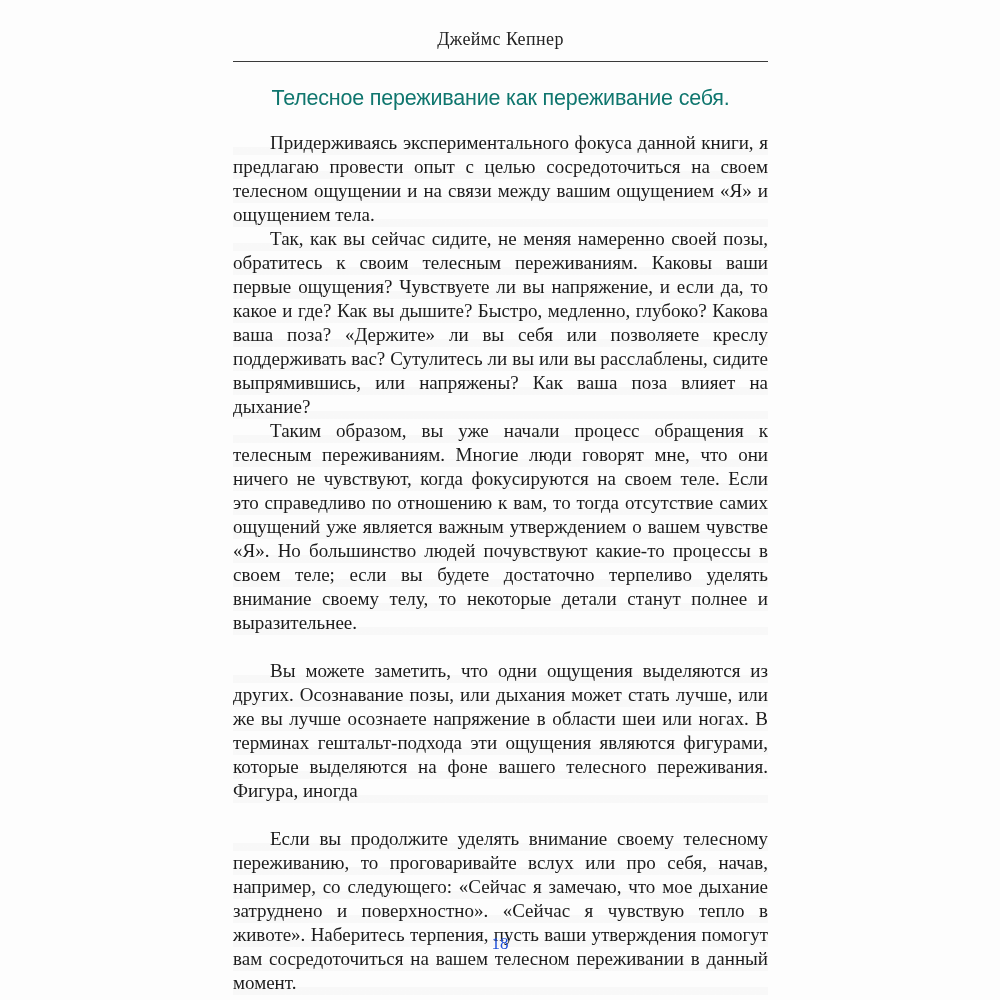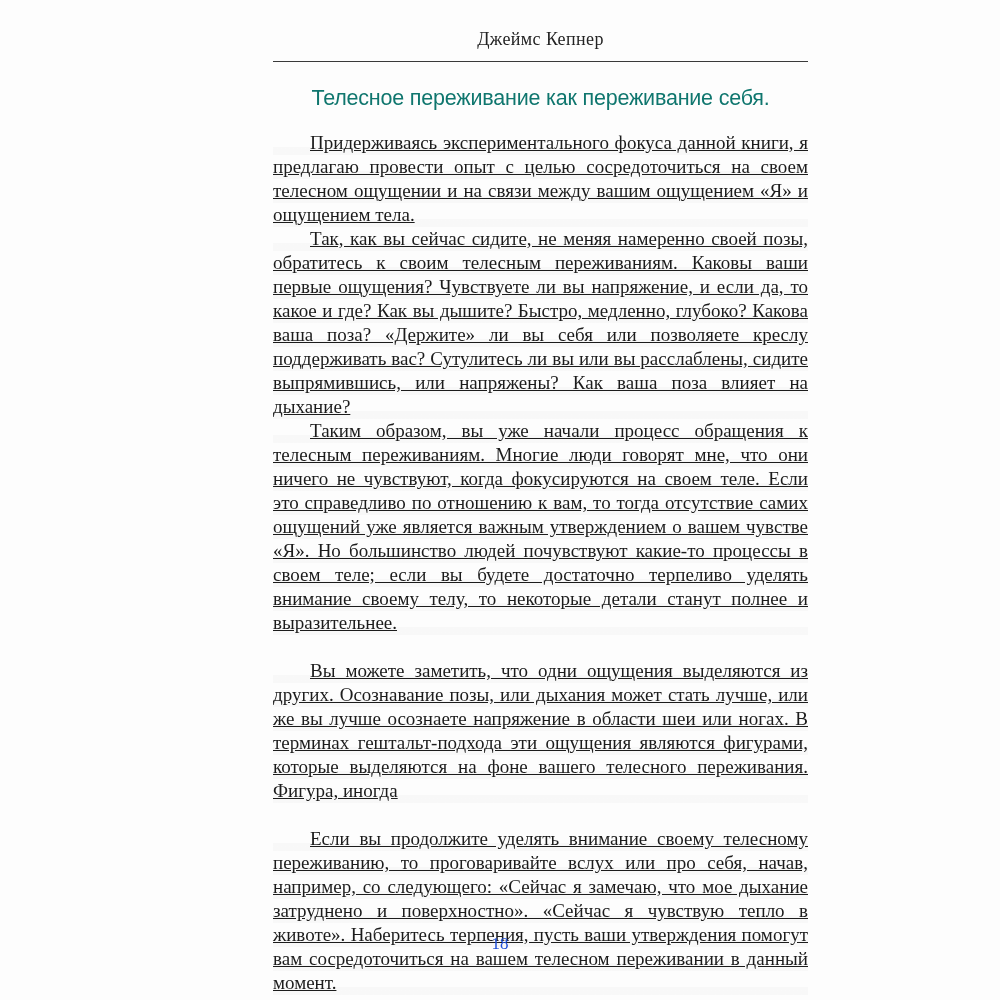--- a/index.html
+++ b/index.html
@@ -20,21 +20,20 @@
     background: var(--paper);
     font-family: "Liberation Serif", serif;
     color: var(--ink);
     overflow: hidden;
   }
   .column {
     position: absolute;
     left: 233px;
     top: 0;
     width: 535px;
-    margin-left: 40px;
   }
   .running-header {
     margin-top: 29px;
     text-align: center;
     font-size: 18px;
     letter-spacing: 0.4px;
     color: #242424;
   }
   .header-rule {
     border: none;
@@ -50,21 +49,20 @@
     text-align: center;
     margin: 24px 0 0 0;
     color: #0f766e;
   }
   .body-text {
     margin-top: 20px;
     font-size: 19px;
     line-height: 24px;
     text-align: justify;
     text-justify: inter-word;
-    text-decoration: underline;
   }
   .body-text p {
     margin: 0;
     text-indent: 37px;
     hyphens: auto;
     -webkit-hyphens: auto;
     
     background: repeating-linear-gradient(
       to bottom,
       rgba(0,0,0,0.0) 0px,

